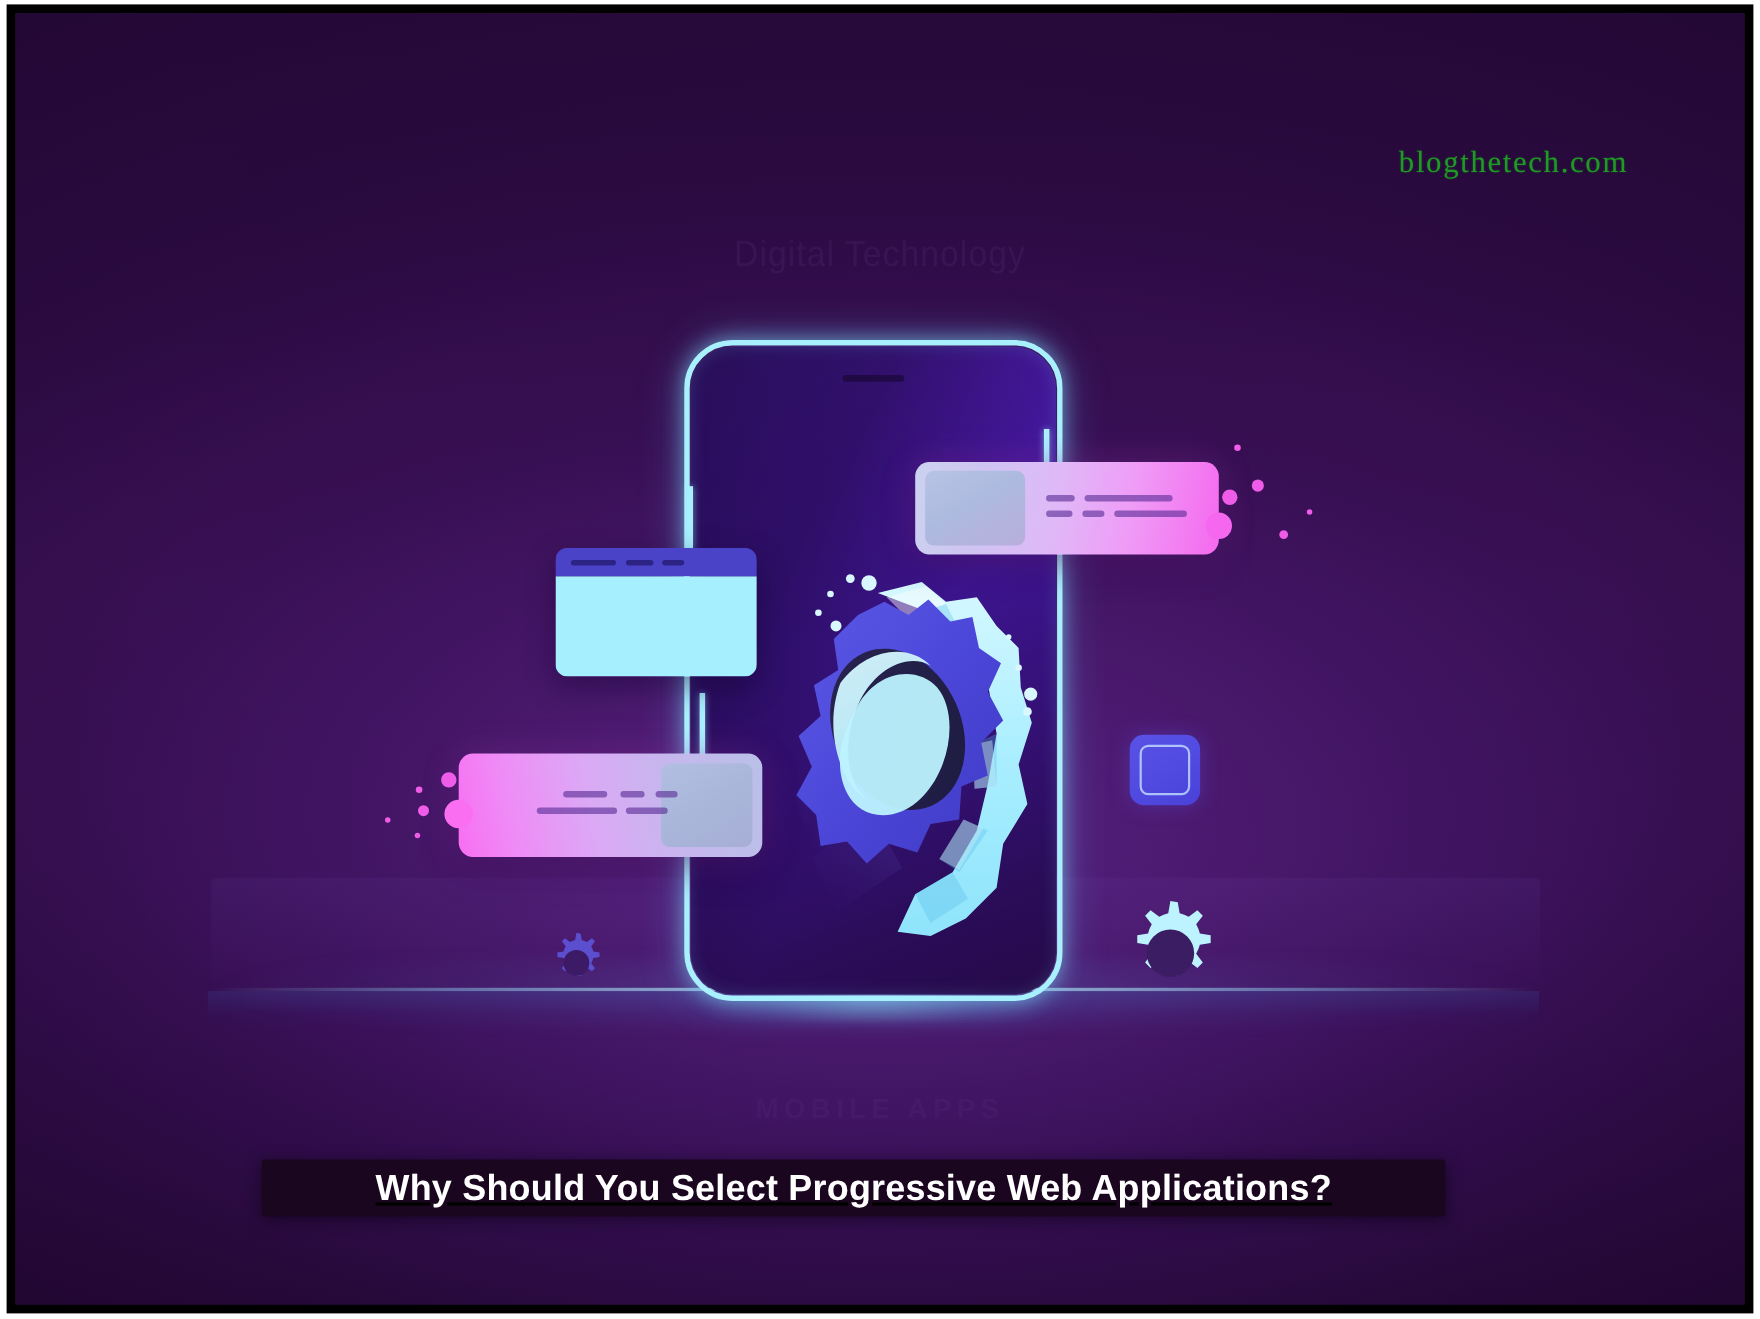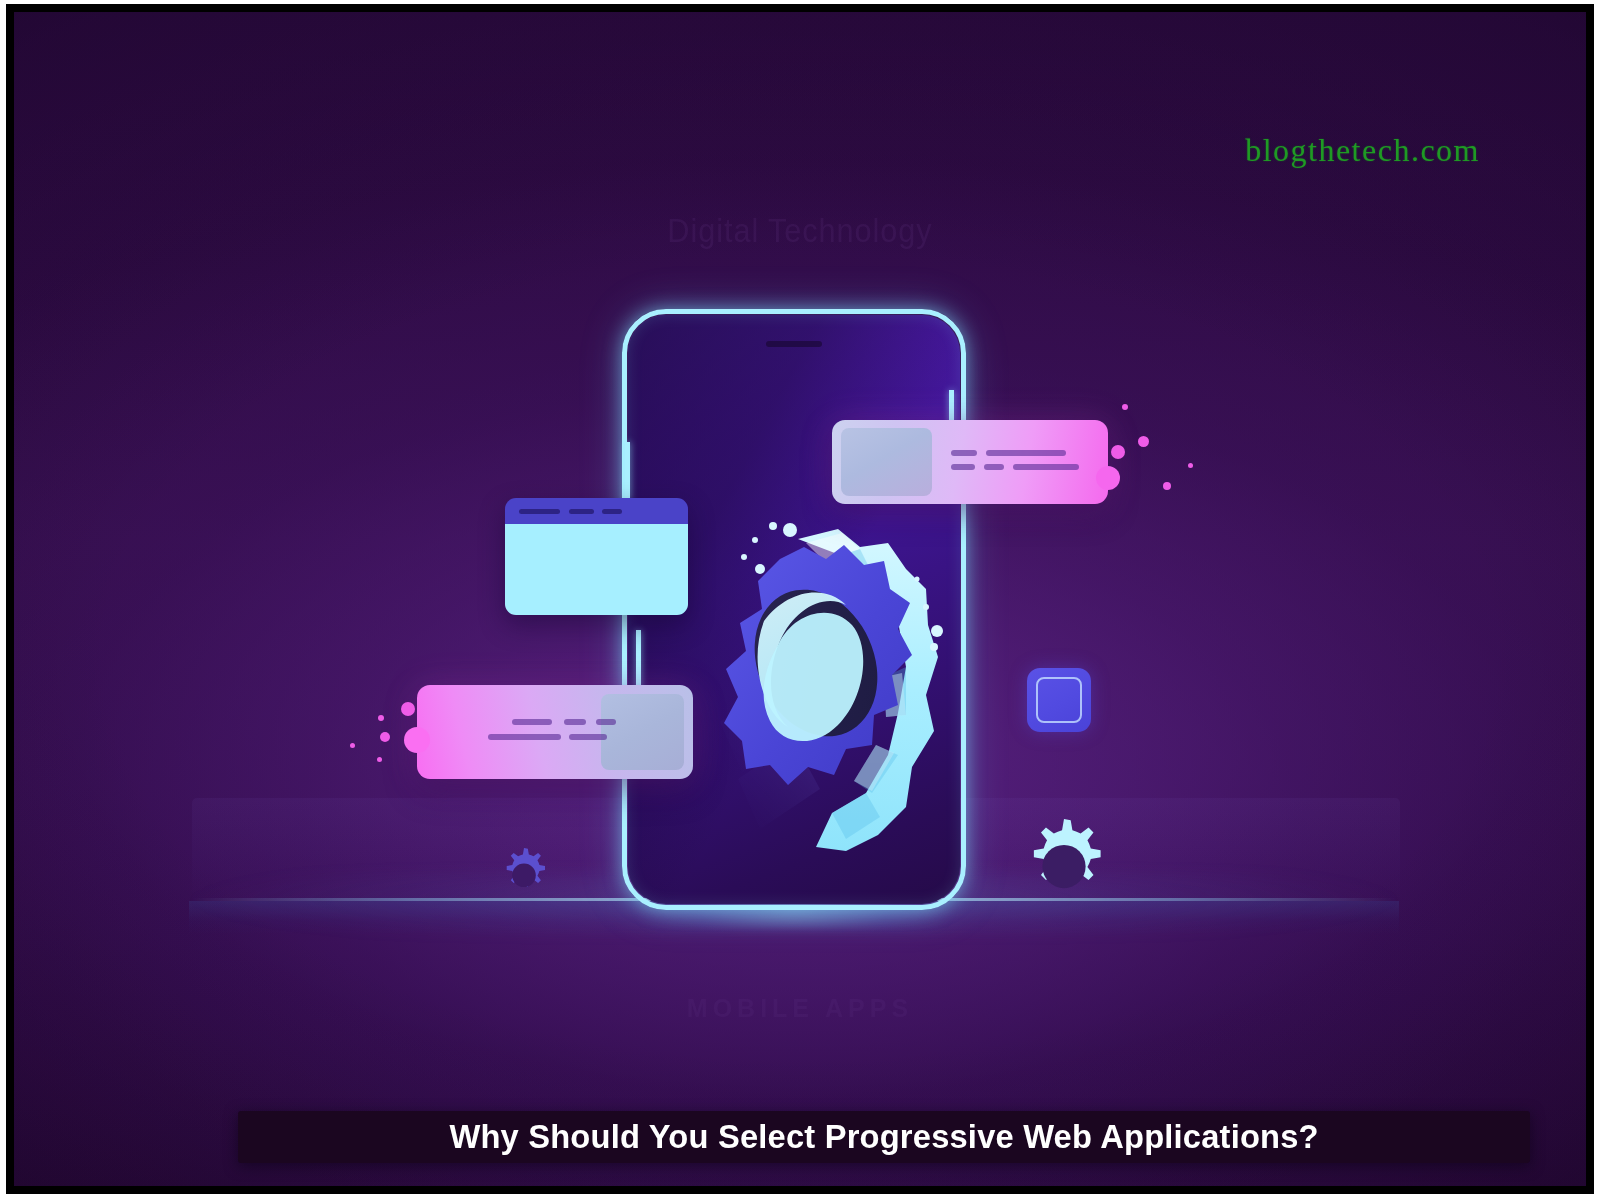--- a/index.html
+++ b/index.html
@@ -108,27 +108,27 @@
   .dot-pink{background:#ef5ce8;}
 
   
   .gear{position:absolute;}
   #gear-big-cyan{left:996px;top:793px;width:108px;height:108px;}
   #gear-small-blue{left:479px;top:828px;width:62px;height:62px;}
   #iso-gear{position:absolute;left:706px;top:505px;width:228px;height:340px;}
 
   
   #watermark{position:absolute;right:106px;top:120px;font-family:"Liberation Serif",serif;
-    font-size:32px;letter-spacing:1.5px;color:#1f9a24;font-weight:400;
+    font-size:28px;letter-spacing:1.5px;color:#1f9a24;font-weight:400;
     text-shadow:0 0 2px rgba(20,120,30,0.6);}
 
   
-  #title-bar{position:absolute;left:224px;top:1099px;width:1292px;height:52px;
+  #title-bar{position:absolute;left:224px;top:1042px;width:1076px;height:52px;
     background:#1b0620;border-radius:3px;display:flex;align-items:center;justify-content:center;
-    box-shadow:0 3px 14px rgba(10,0,20,0.55);}
+    box-shadow:0 3px 14px rgba(10,0,20,0.55);text-decoration:underline;}
   #title-text{font-family:"Liberation Sans",sans-serif;font-weight:700;font-size:33px;color:#ffffff;
     letter-spacing:0.2px;white-space:nowrap;transform:scaleX(0.99);}
 </style>
 </head>
 <body>
 
 <div id="frame">
   <div id="black-border"></div>
 
   <div id="stage">

